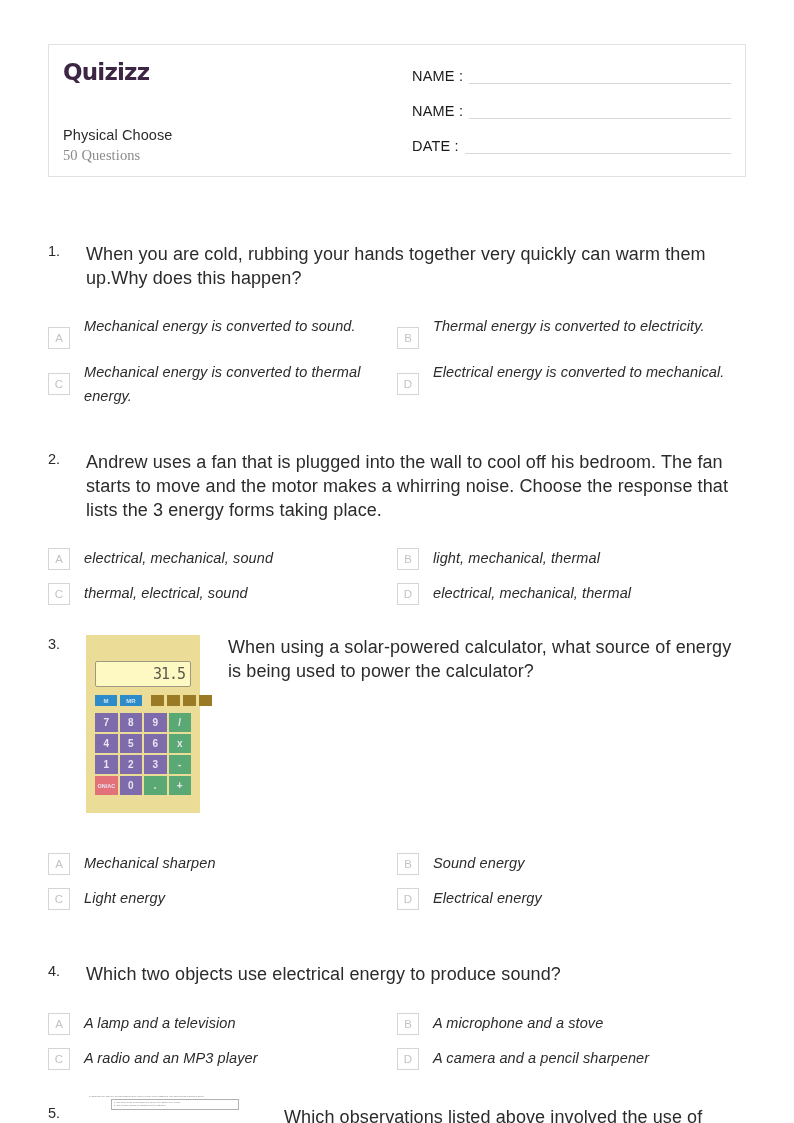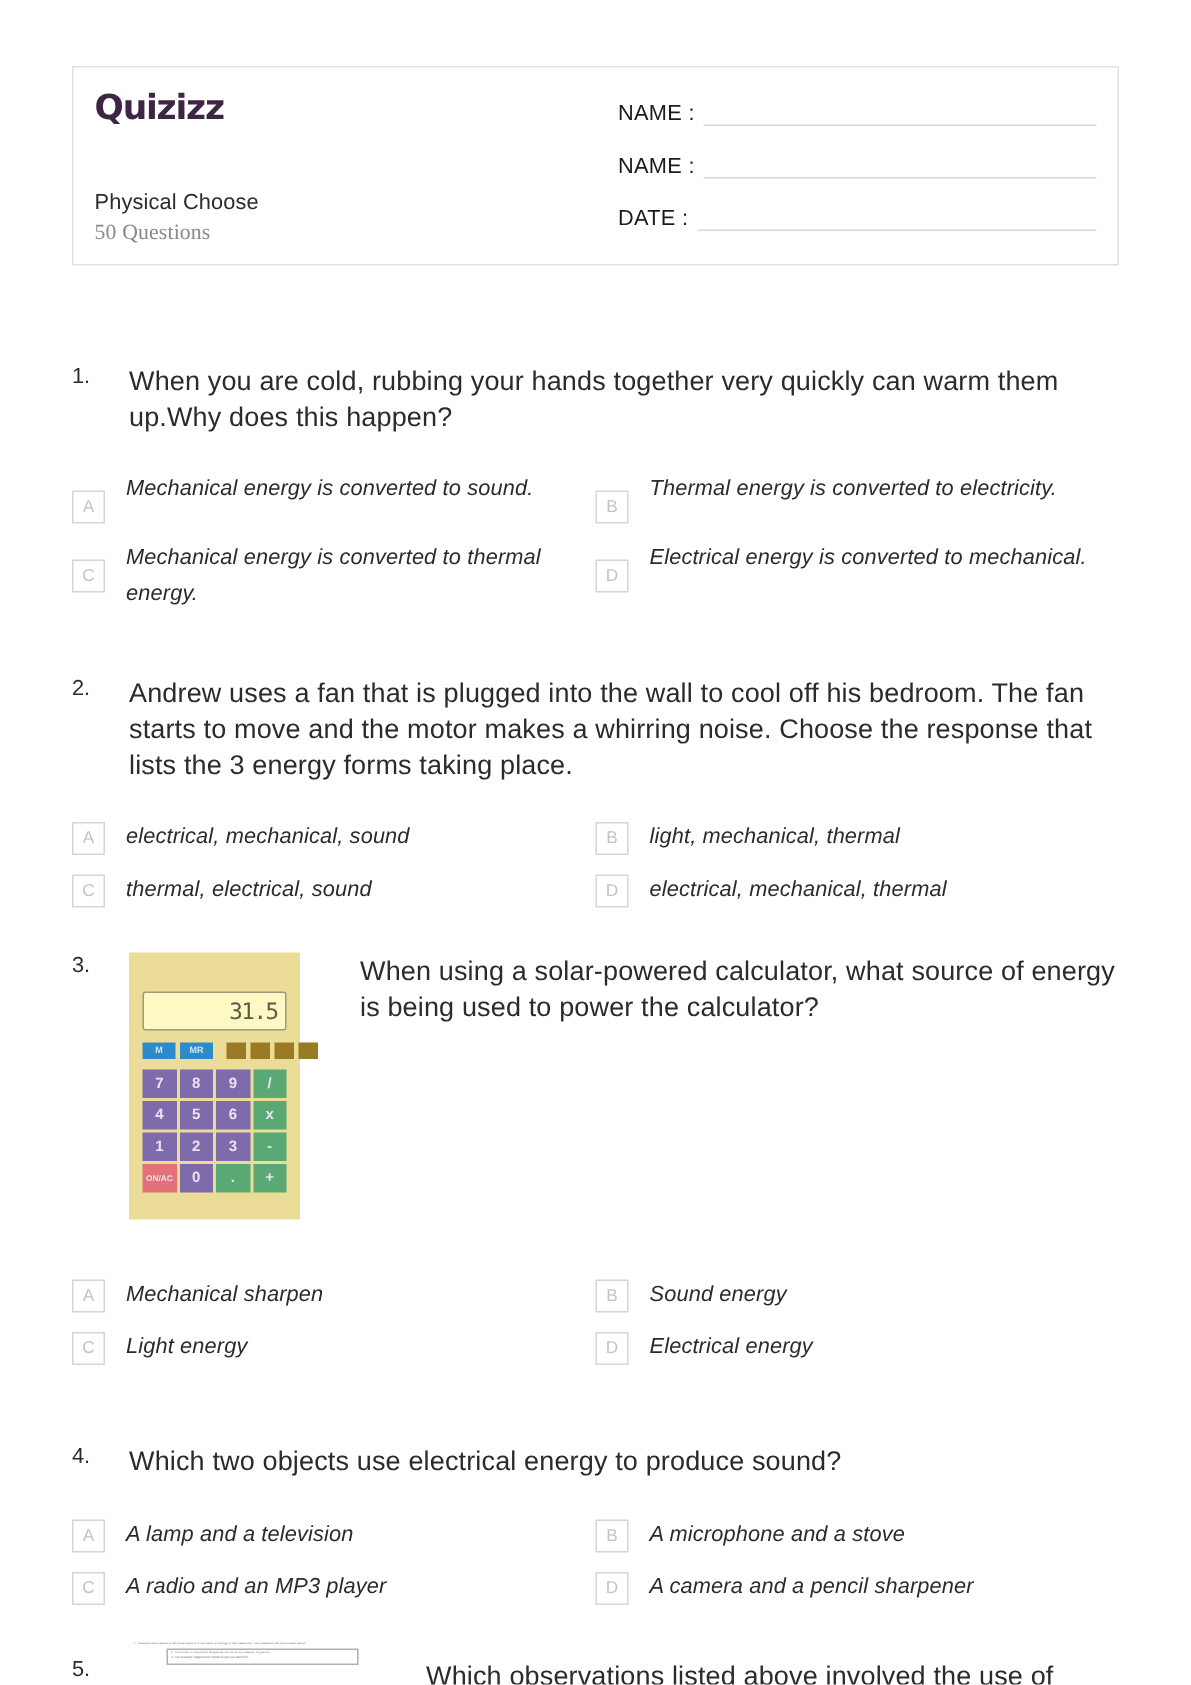--- a/index.html
+++ b/index.html
@@ -334,21 +334,21 @@
           <span class="key num">2</span>
           <span class="key num">3</span>
           <span class="key op">-</span>
           <span class="key clr">ON/AC</span>
           <span class="key num">0</span>
           <span class="key op">.</span>
           <span class="key op">+</span>
         </div>
       </div>
 
-      <div class="q-text" style="margin-left:40px;">When using a solar-powered calculator, what source of energy is being used to power the calculator?</div>
+      <div class="q-text" style="margin-left:28px;">When using a solar-powered calculator, what source of energy is being used to power the calculator?</div>
     </div>
     <div class="opts" style="margin-top:38px;">
       <div class="opt">
         <span class="opt-box">A</span>
         <span class="opt-text">Mechanical sharpen</span>
       </div>
       <div class="opt">
         <span class="opt-box">B</span>
         <span class="opt-text">Sound energy</span>
       </div>

